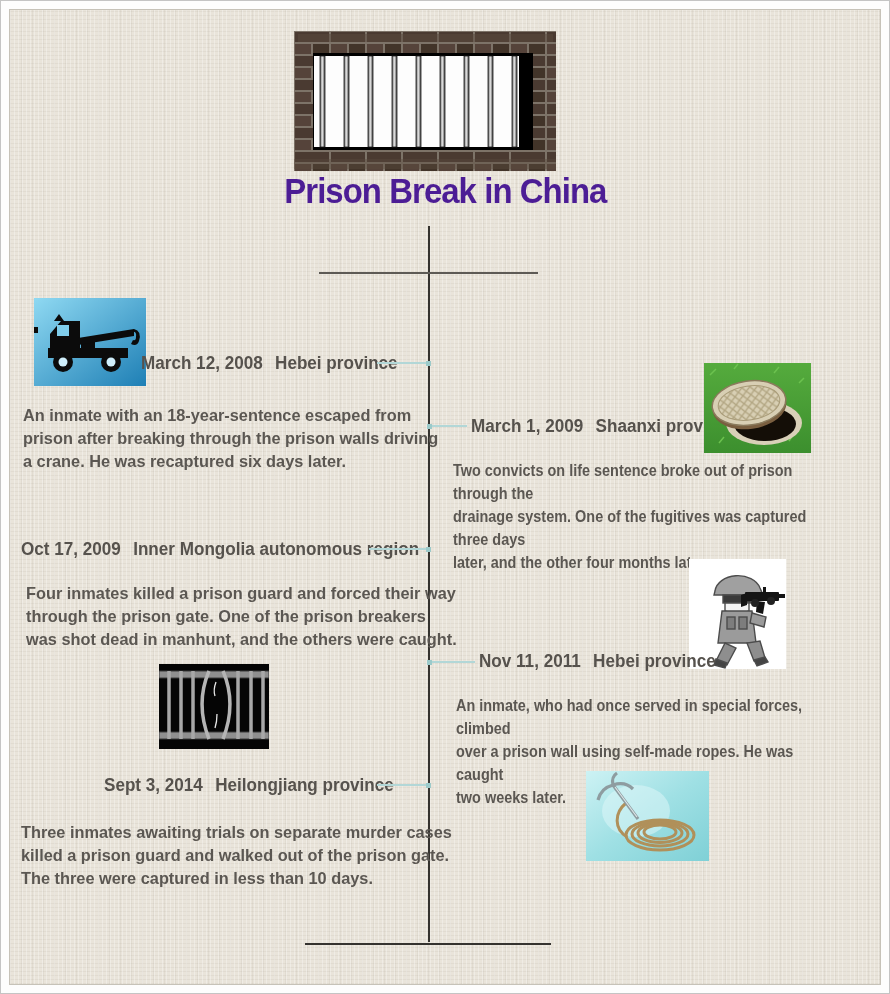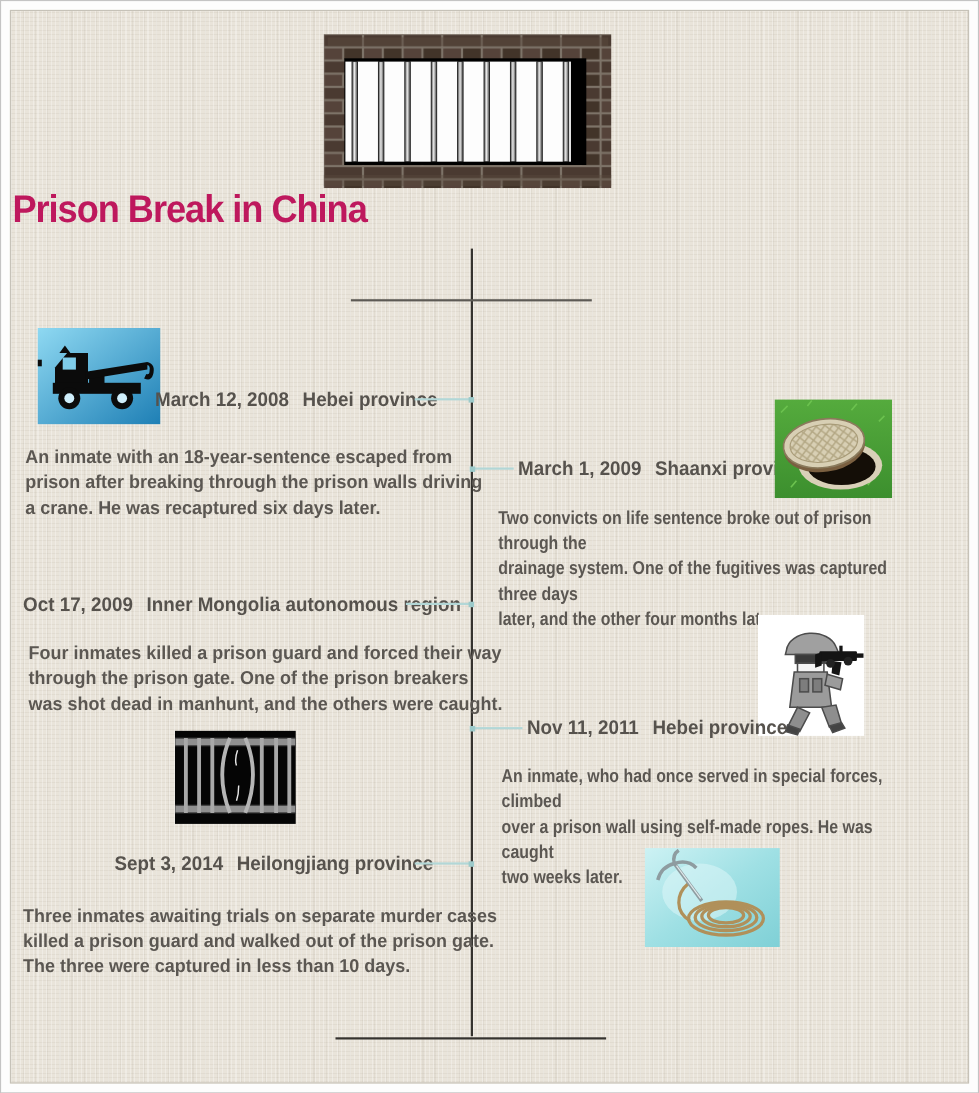--- a/index.html
+++ b/index.html
@@ -11,22 +11,22 @@
   .paper{
     position:absolute; left:8px; top:8px; width:872px; height:976px;
     background-color:#e9e4da;
     background-image:
       repeating-linear-gradient(90deg, rgba(255,255,255,.30) 0 1px, transparent 1px 4px),
       repeating-linear-gradient(0deg, rgba(168,158,142,.12) 0 1px, transparent 1px 4px),
       repeating-linear-gradient(90deg, rgba(150,140,124,.10) 0 1px, transparent 1px 11px);
     border:1px solid #c6c2b8; box-sizing:border-box;
   }
   .title{
-    position:absolute; left:0; right:0; top:170px; text-align:left;
-    font-size:35px; font-weight:bold; color:#be185d; letter-spacing:-1px;
+    position:absolute; left:0; right:0; top:170px; text-align:center;
+    font-size:35px; font-weight:bold; color:#4c1d95; letter-spacing:-1px;
   }
   .title > span{display:inline-block; transform:scaleX(.94);}
   .vline{position:absolute; left:427px; top:225px; width:2px; height:716px; background:#35332f;}
   .hline-top{position:absolute; left:318px; top:271px; width:219px; height:2px; background:#5d5a55;}
   .hline-bottom{position:absolute; left:304px; top:942px; width:246px; height:2px; background:#35332f;}
   .connector{position:absolute; height:2px; background:#b2d7d7;}
   .connector::after{content:''; position:absolute; width:5px; height:5px; top:-1.5px; background:#9ccaca;}
   .end-right::after{right:-2px;}
   .end-left::after{left:-2px;}
   .date-row{

